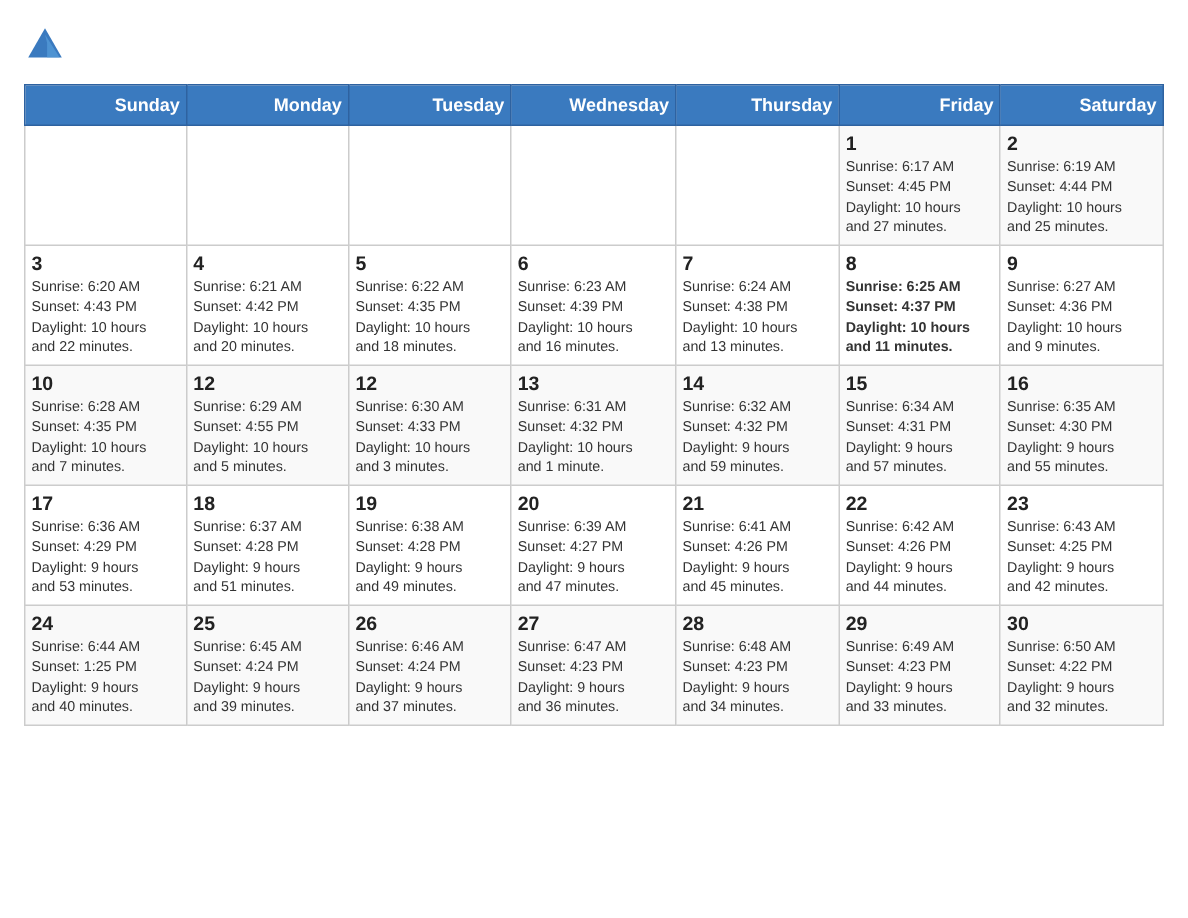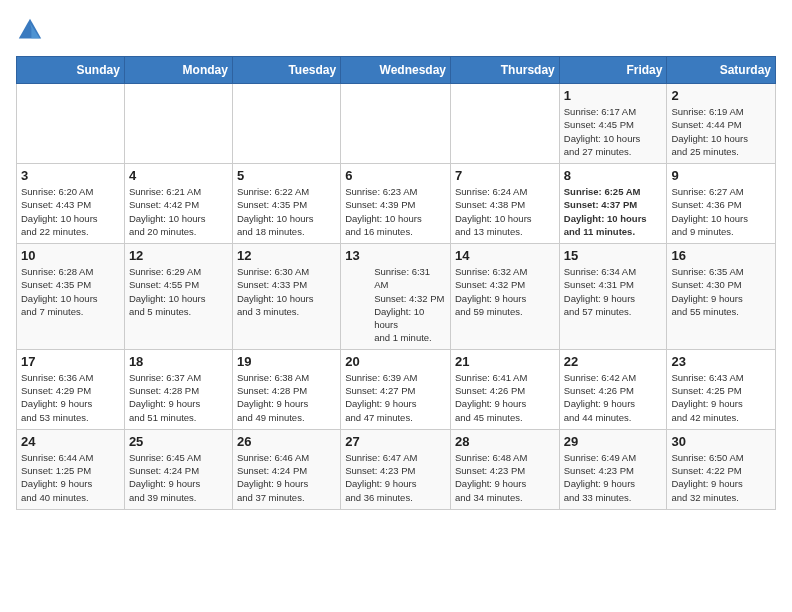--- a/index.html
+++ b/index.html
@@ -220,21 +220,21 @@
         </td>
         <td>
           <span class="day-num">12</span>
           <div class="day-info" style="white-space: pre-line;">Sunrise: 6:30 AM
 Sunset: 4:33 PM
 Daylight: 10 hours
 and 3 minutes.</div>
         </td>
         <td>
           <span class="day-num">13</span>
-          <div class="day-info" style="white-space: pre-line; margin-left: 29px;">Sunrise: 6:31 AM
+          <div class="day-info" style="white-space: pre-line;">Sunrise: 6:31 AM
 Sunset: 4:32 PM
 Daylight: 10 hours
 and 1 minute.</div>
         </td>
         <td>
           <span class="day-num">14</span>
           <div class="day-info" style="white-space: pre-line;">Sunrise: 6:32 AM
 Sunset: 4:32 PM
 Daylight: 9 hours
 and 59 minutes.</div>

